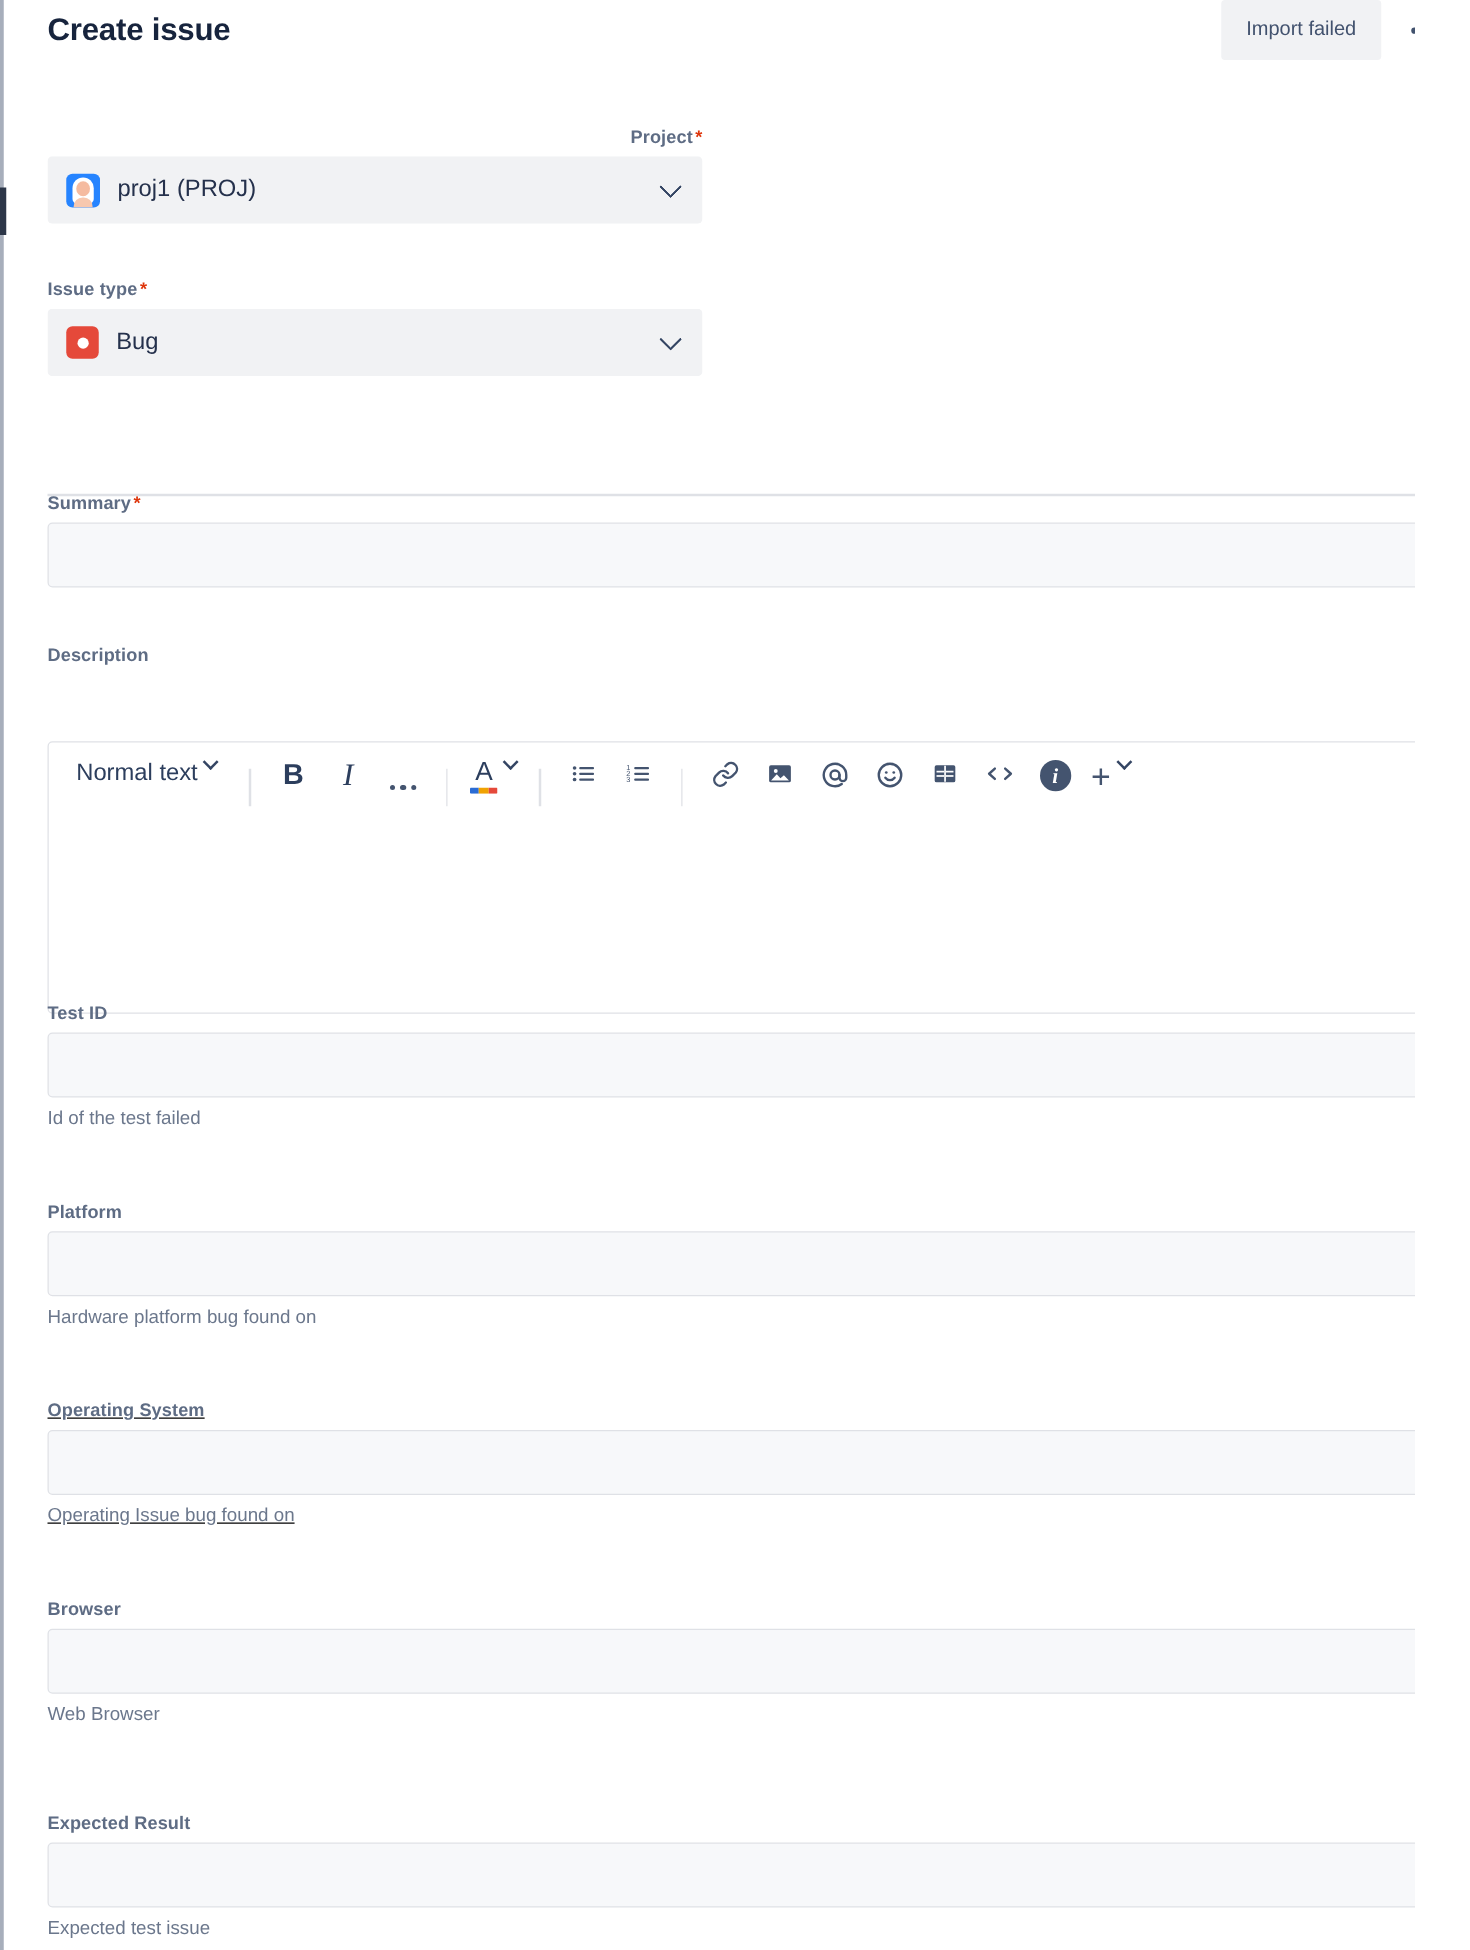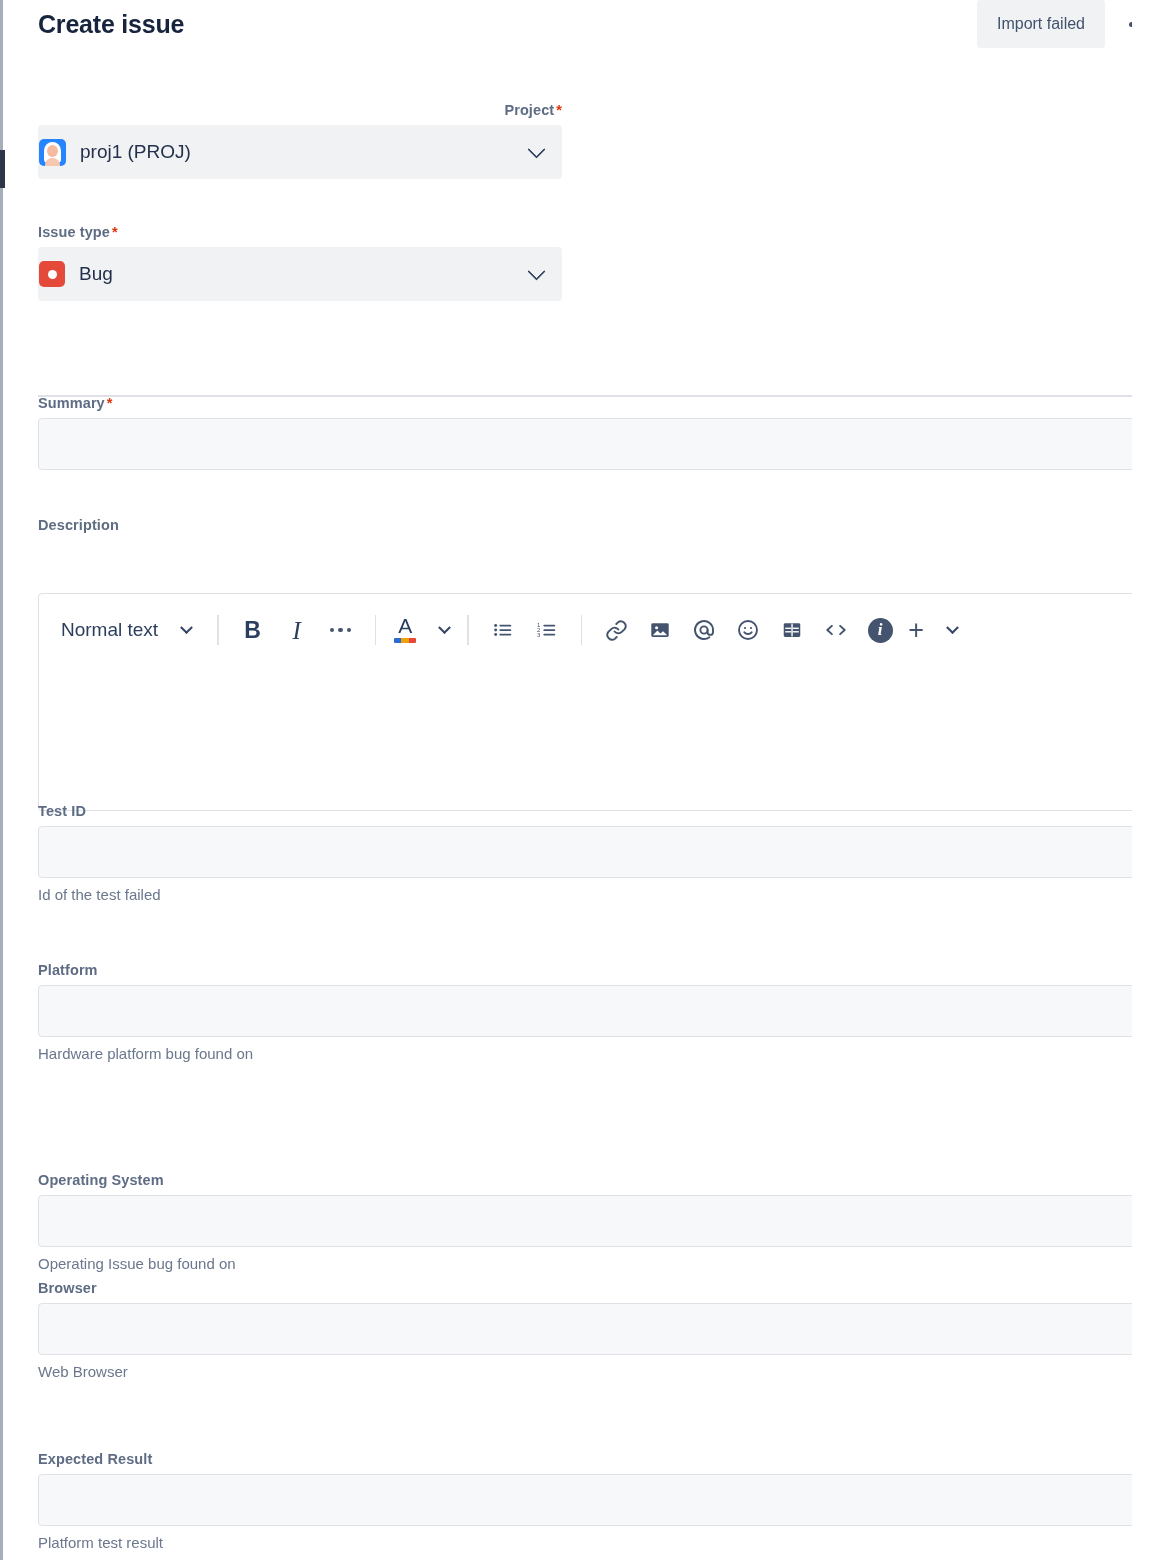--- a/index.html
+++ b/index.html
@@ -129,21 +129,21 @@
     width: 524px;
   }
   .select-box {
     position: relative;
     height: 54px;
     background: #F1F2F4;
     border: 1px solid transparent;
     border-radius: 4px;
     display: flex;
     align-items: center;
-    padding: 0 0;
+    padding: 0 14px;
     cursor: pointer;
   }
   .select-text {
     font-size: 19px;
     color: #25314C;
     margin-left: 14px;
     font-weight: 400;
   }
   .chev {
     position: absolute;
@@ -258,23 +258,22 @@
     width: 1.5px;
     height: 30px;
     background: #DFE1E6;
     margin: 0 12px;
     flex: none;
   }
   .tb-btn {
     height: 44px;
     min-width: 44px;
     display: flex;
-    align-items: center;
     justify-content: center;
-    gap: 24px;
+    gap: 6px;
     background: transparent;
     border: none;
     border-radius: 3px;
     cursor: pointer;
     color: #44546F;
     padding: 0 6px;
   }
   .tb-btn.wide { padding: 0 14px; }
   .tb-label {
     font-family: "Liberation Sans", sans-serif;
@@ -538,32 +537,32 @@
       <input class="text-input" type="text" value="" style="">
       <div class="helper">Id of the test failed</div>
     </div>
 
     <div class="input-block" style="top:912px;">
       <label class="field-label">Platform</label>
       <input class="text-input" type="text" value="" style="">
       <div class="helper">Hardware platform bug found on</div>
     </div>
 
-    <div class="input-block" style="top:1122px;">
+    <div class="input-block" style="top:1071px;text-decoration:underline;">
       <label class="field-label">Operating System</label>
       <input class="text-input" type="text" value="" style="">
       <div class="helper">Operating Issue bug found on</div>
     </div>
 
     <div class="input-block" style="top:1230px;">
       <label class="field-label">Browser</label>
       <input class="text-input" type="text" value="" style="">
       <div class="helper">Web Browser</div>
     </div>
 
     <div class="input-block" style="top:1389px;margin-top:12px;">
       <label class="field-label">Expected Result</label>
       <input class="text-input" type="text" value="" style="">
-      <div class="helper">Platform test result</div>
+      <div class="helper">Expected test issue</div>
     </div>
 
   </div>
 </div>
 
 </body></html>

